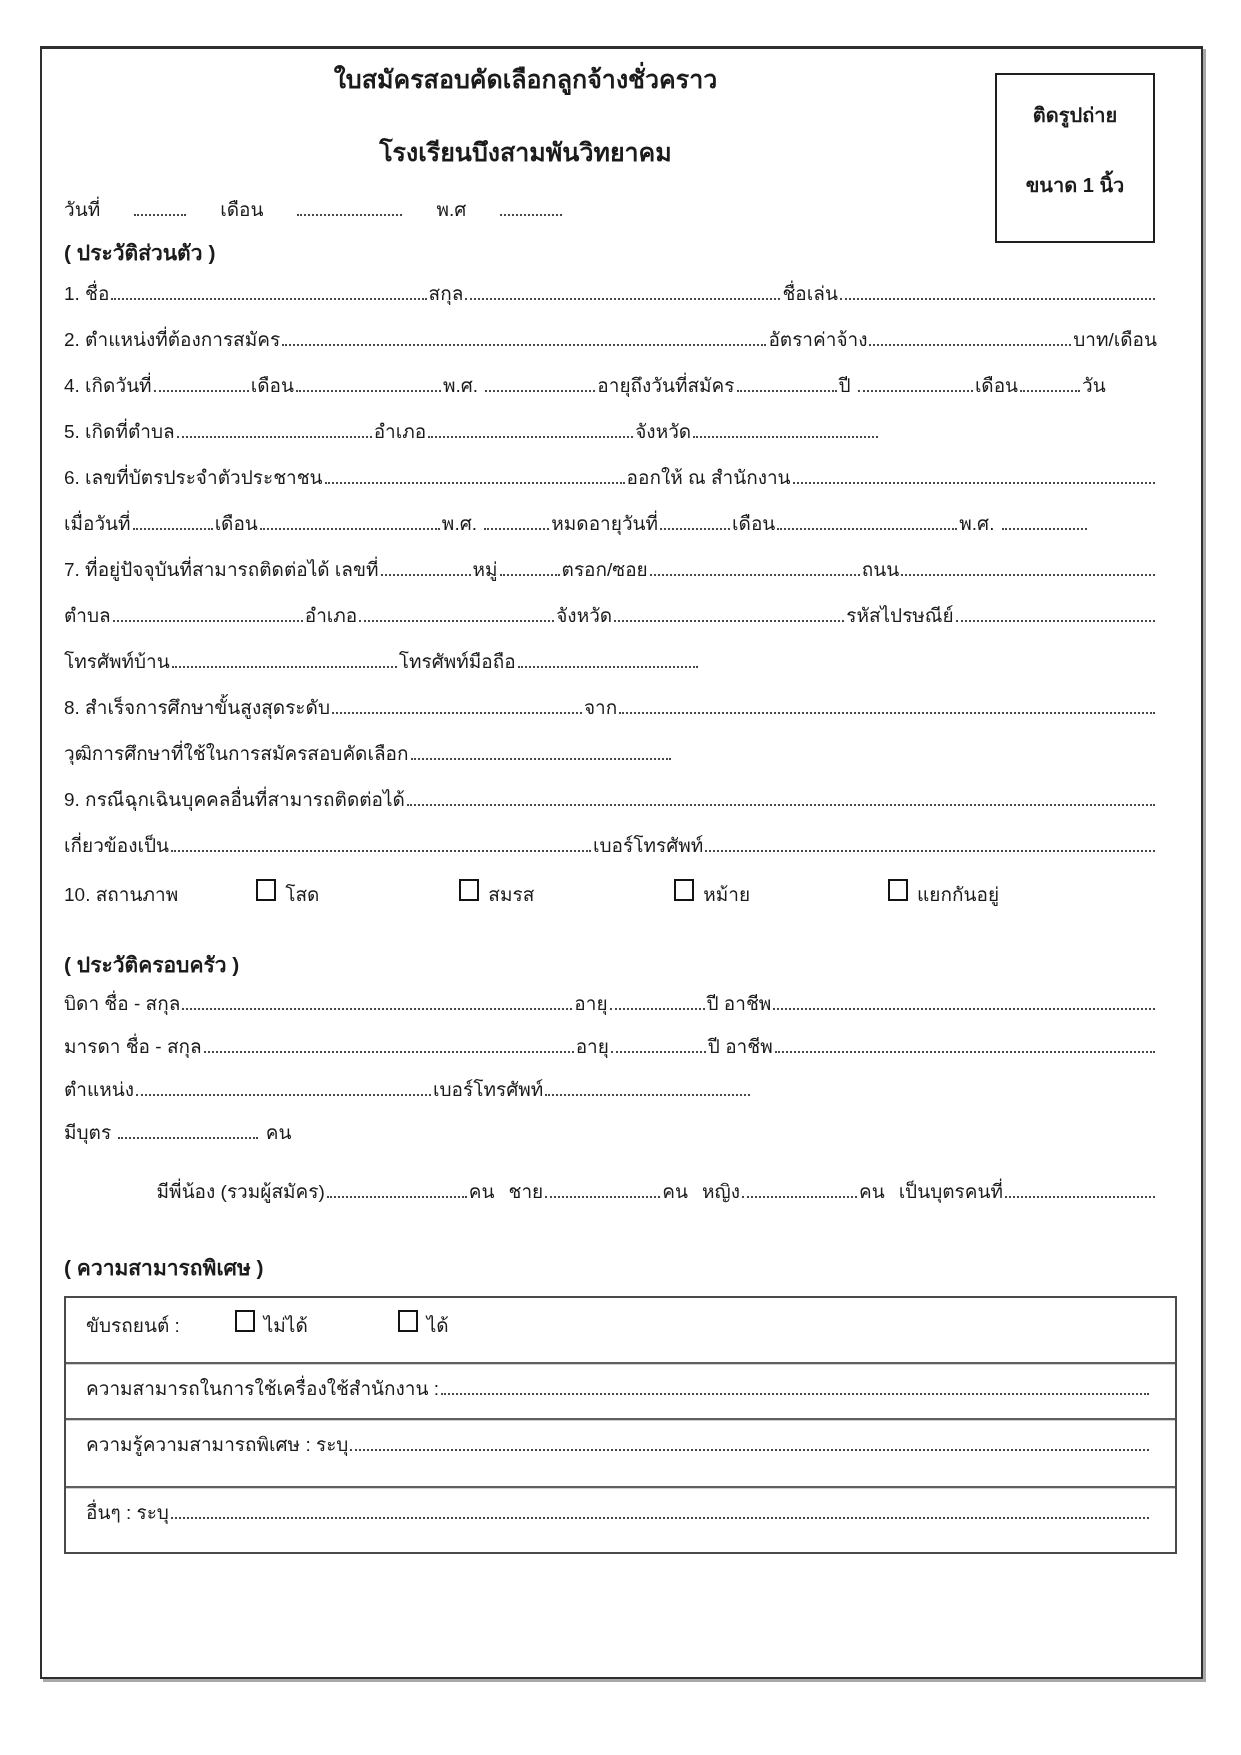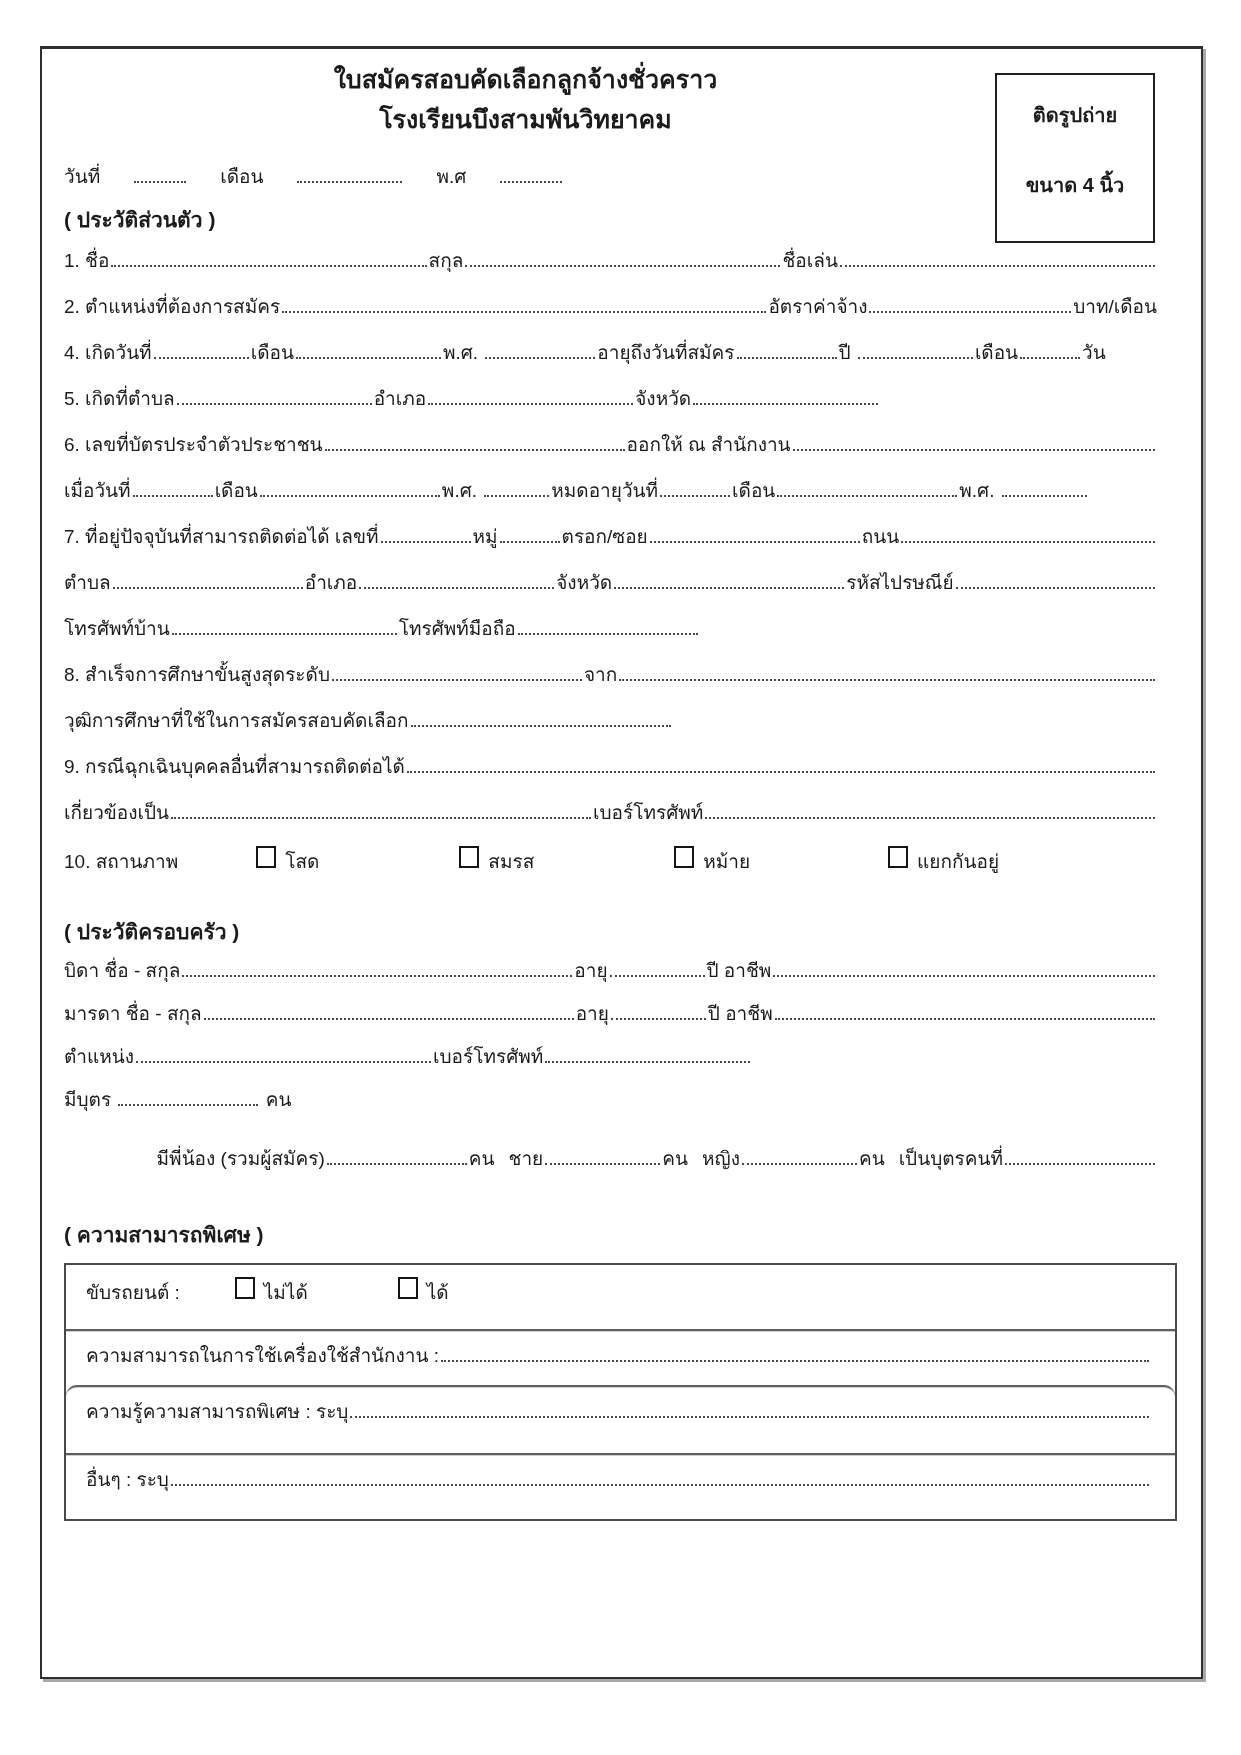--- a/index.html
+++ b/index.html
@@ -11,21 +11,21 @@
     position:absolute;left:40px;top:46px;width:1163px;height:1633px;
     box-sizing:border-box;background:#fff;
     border:2px solid #2f2f2f;border-top-width:3px;
     box-shadow:3px 3px 0 #a8a8a8;
     padding:6px 24px 0 22px;
   }
   .title{
     font-size:25px;font-weight:bold;text-align:center;line-height:33px;
     padding-right:190px;margin-top:8px;
   }
-  .title.second{margin-top:7px;}
+  .title.second{margin-top:40px;}
   .photo-box{
     position:absolute;top:24px;left:953px;width:160px;height:170px;
     box-sizing:border-box;border:2.5px solid #1f1f1f;background:#fff;
     display:flex;flex-direction:column;align-items:center;
     padding-top:24px;gap:38px;font-weight:bold;font-size:20px;
   }
   .sec-header{font-size:21px;font-weight:bold;line-height:28px;}
   #h-personal{margin-top:14px;}
   #h-family{margin-top:40px;}
   #h-special{margin-top:44px;}
@@ -44,32 +44,32 @@
   .cbwrap{display:inline-flex;align-items:baseline;gap:9px;flex:0 0 auto;}
   .cb{
     display:inline-block;width:20px;height:22px;box-sizing:border-box;
     border:2.5px solid #141414;background:#fff;
   }
   .special-box{
     margin-top:14px;border:2.5px solid #4a4a4a;box-sizing:border-box;background:#fff;
   }
   .special-box .line{height:64px;padding:12px 24px 0 20px;}
   .special-box .line:nth-child(2){height:56px;}
-  .special-box .line:nth-child(3){height:68px;border-radius:11px;}
+  .special-box .line:nth-child(3){height:68px;}
   .special-box .line:nth-child(4){height:66px;}
   .special-box .line + .line{border-top:2.5px solid #5f5f5f;box-shadow:inset 0 1px 0 #cfcfcf;}
 </style>
 </head>
 <body>
 
 <div class="page">
 
   <div class="photo-box">
     <div>ติดรูปถ่าย</div>
-    <div>ขนาด 4 นิ้ว</div>
+    <div>ขนาด 1 นิ้ว</div>
   </div>
 
   <div class="title">ใบสมัครสอบคัดเลือกลูกจ้างชั่วคราว</div>
   <div class="title second">โรงเรียนบึงสามพันวิทยาคม</div>
 
   <div id="date-rows" data-rows="date">
       <div class="line">
         <span class="lbl">วันที่</span>
         <span class="dots" style="flex: 0 1 52px;"></span>
         <span class="lbl">เดือน</span>

